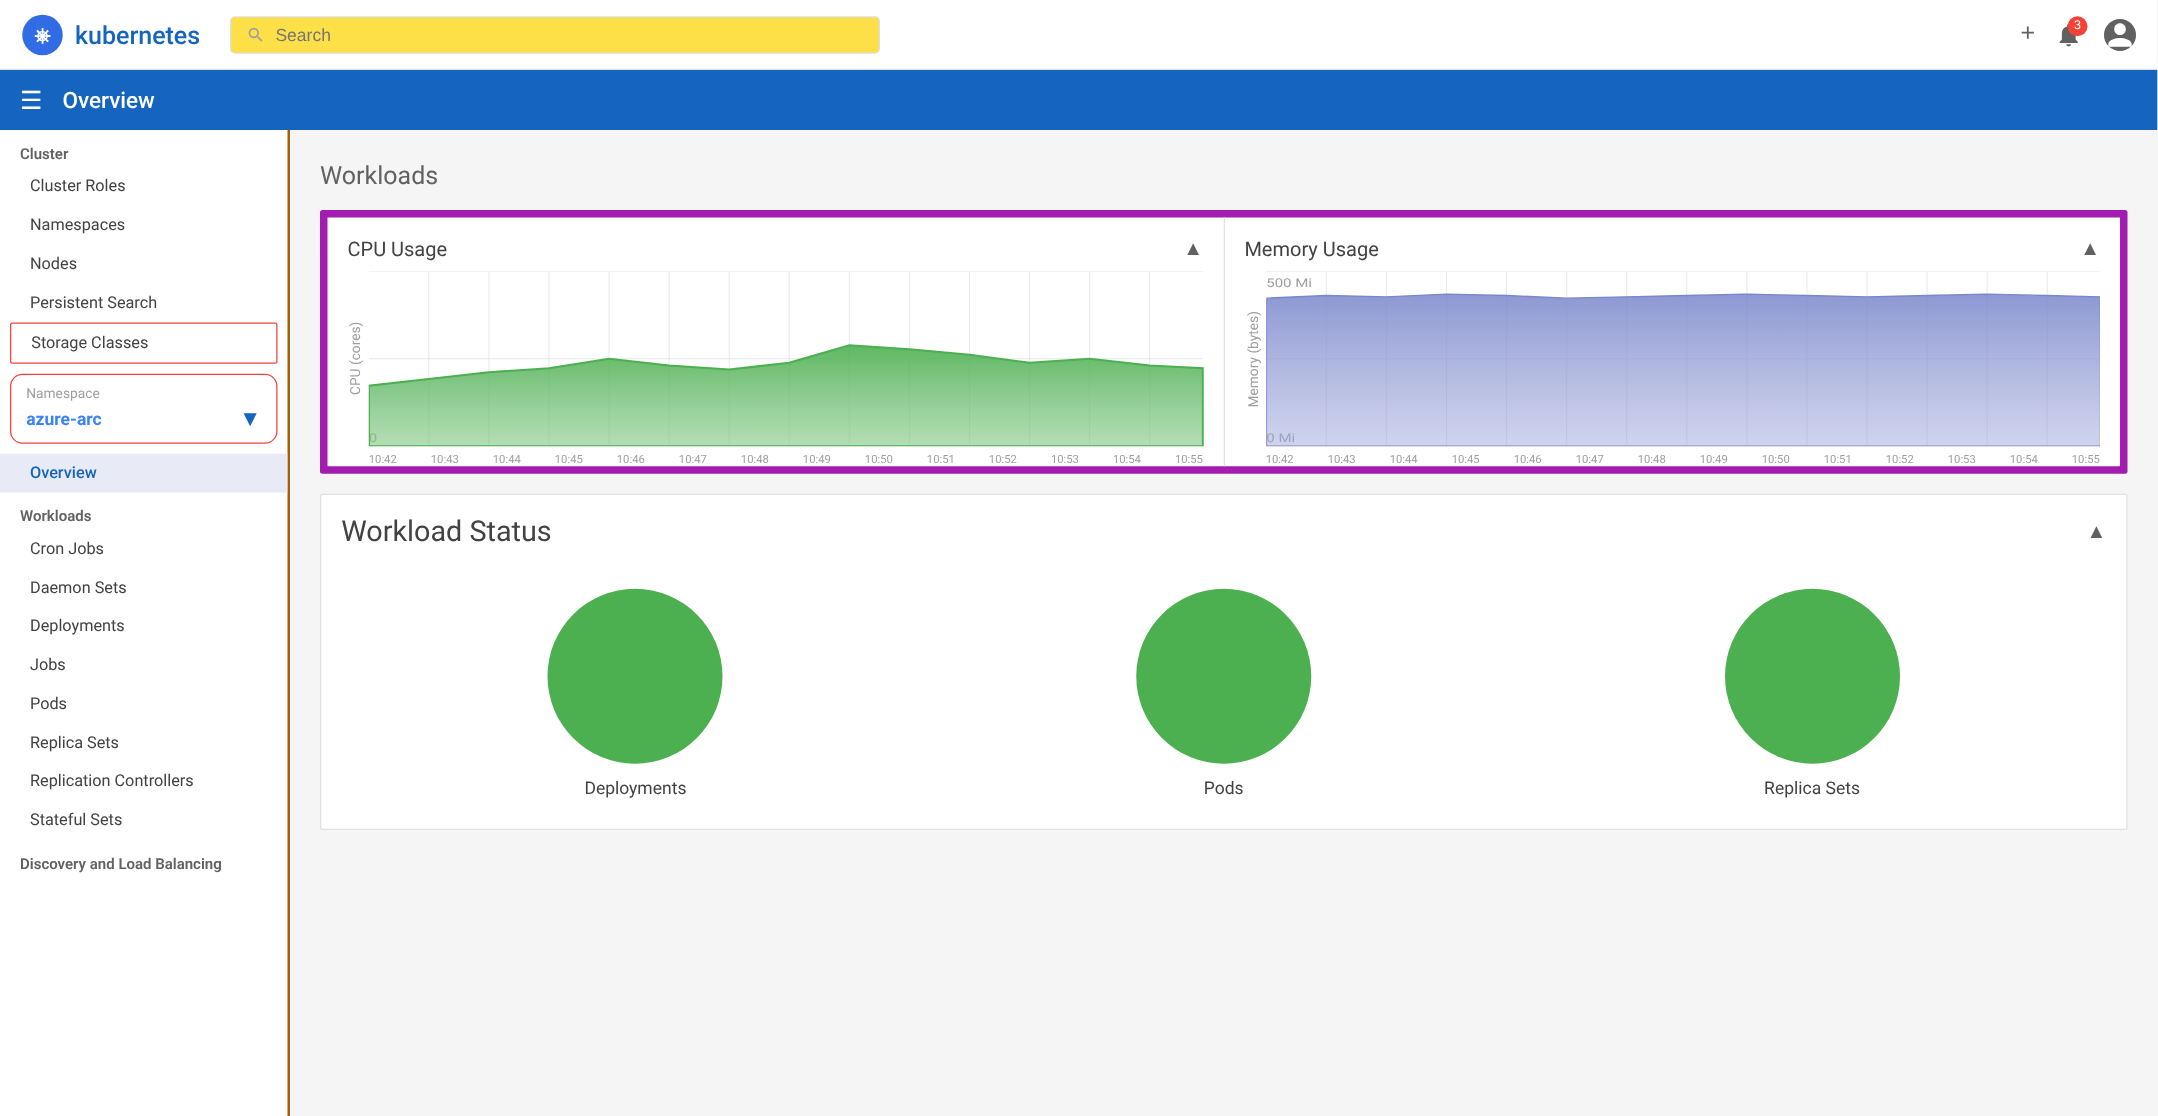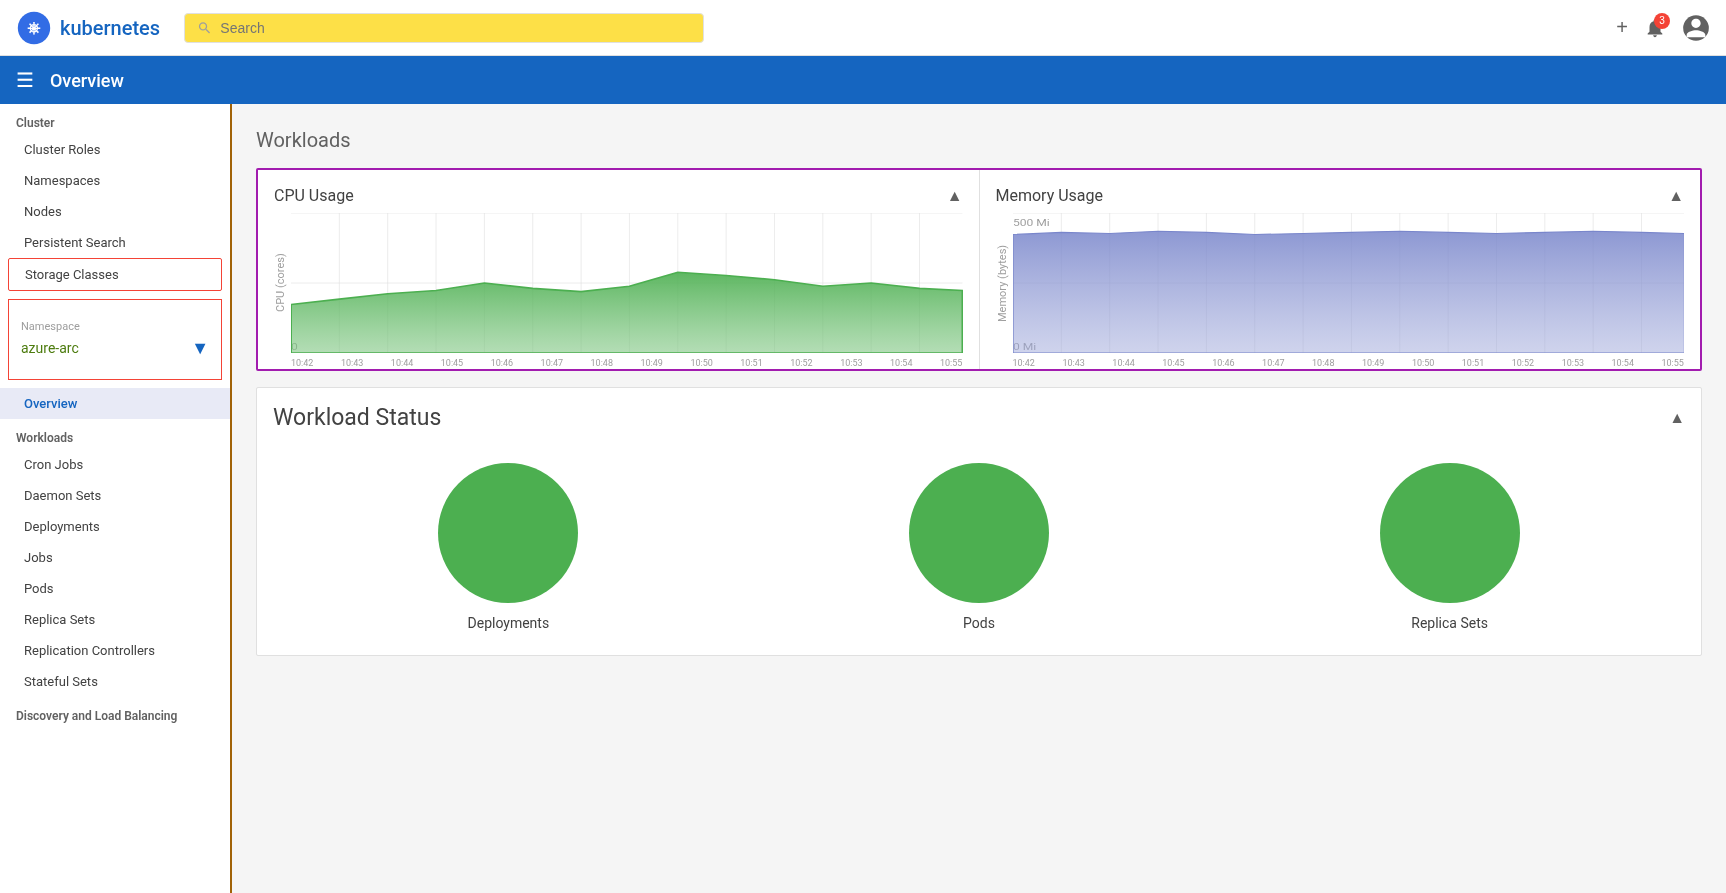--- a/index.html
+++ b/index.html
@@ -132,40 +132,40 @@
       font-size: 13px;
       color: #424242;
       cursor: pointer;
     }
     .sidebar-item.active {
       color: #1565c0;
       font-weight: 500;
       background: #e8eaf6;
     }
     .namespace-section {
-      padding: 20px 12px;
+      padding: 8px 12px;
       border: 1.5px solid #f44336;
       margin: 8px;
-      border-radius: 0;
+      border-radius: 10px;
     }
     .namespace-label {
       font-size: 11px;
       color: #9e9e9e;
       margin-bottom: 4px;
     }
     .namespace-select {
       display: flex;
       align-items: center;
       justify-content: space-between;
       cursor: pointer;
     }
     .namespace-value {
       font-size: 14px;
-      color: #4d7c0f;
-      font-weight: 400;
+      color: #3b82f6;
+      font-weight: 700;
     }
     .dropdown-arrow {
       color: #1565c0;
       font-size: 18px;
     }
     .storage-classes-item {
       border: 1.5px solid #f44336;
       margin: 0 8px;
       padding: 8px 8px 8px 16px;
       border-radius: 2px;
@@ -184,21 +184,21 @@
     .section-title {
       font-size: 20px;
       color: #616161;
       margin-bottom: 16px;
       font-weight: 400;
     }
 
     
     .charts-panel {
       display: flex;
-      border: 2px solid #a21caf;
+      border: 6px solid #a21caf;
       background: #fff;
       margin-bottom: 16px;
       border-radius: 2px;
     }
     .chart-container {
       flex: 1;
       padding: 16px;
       border-right: 1px solid #e0e0e0;
     }
     .chart-container:last-child { border-right: none; }

